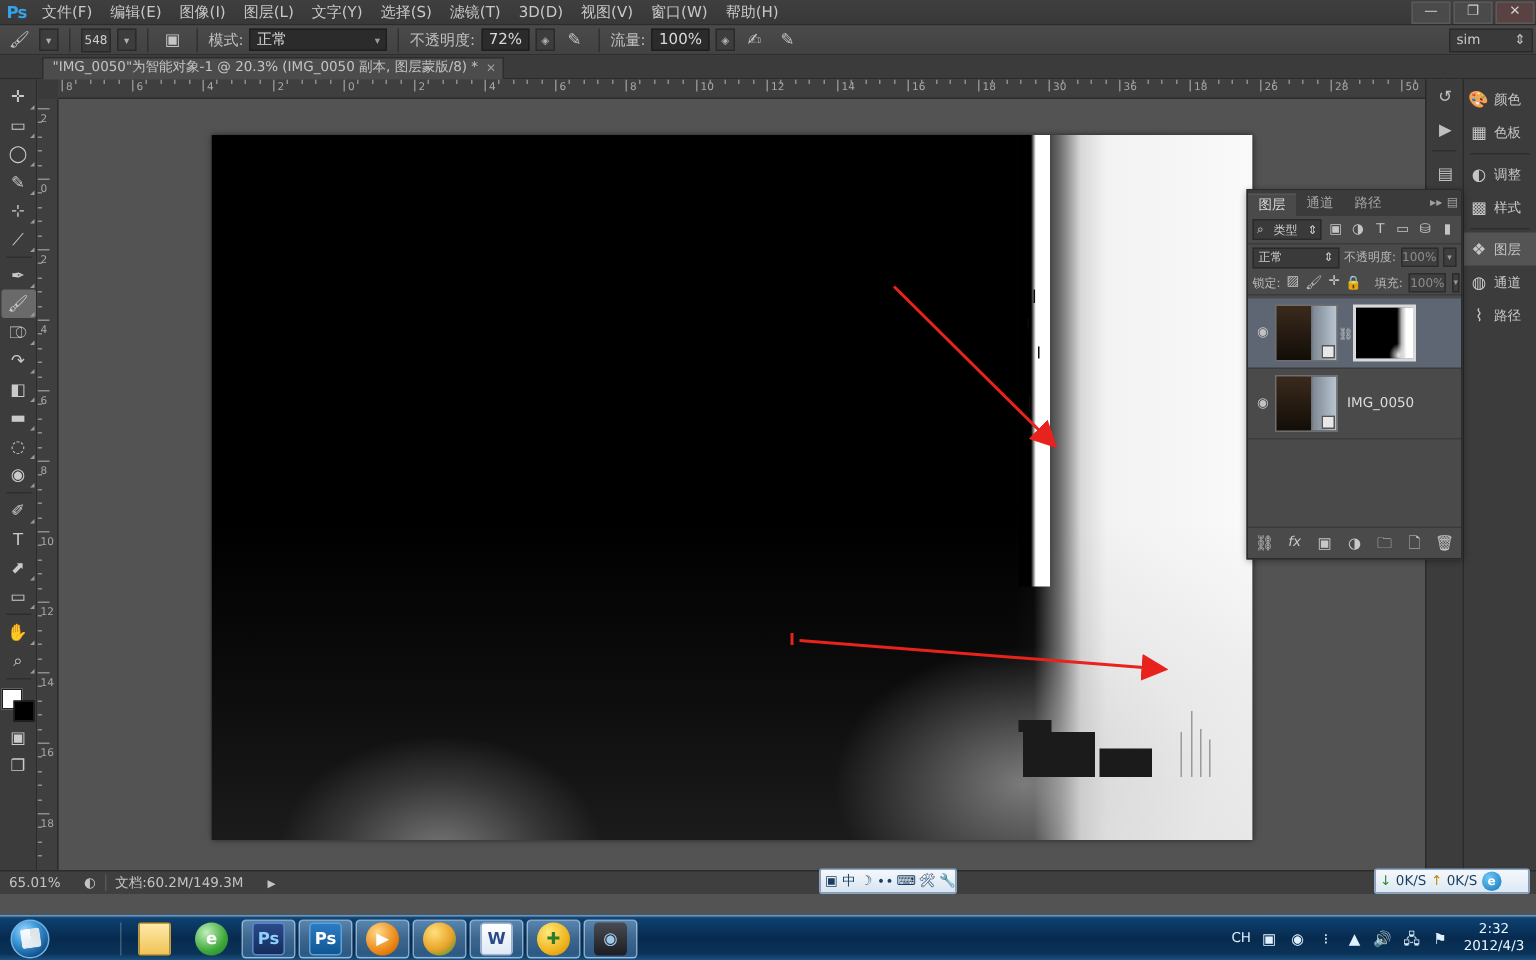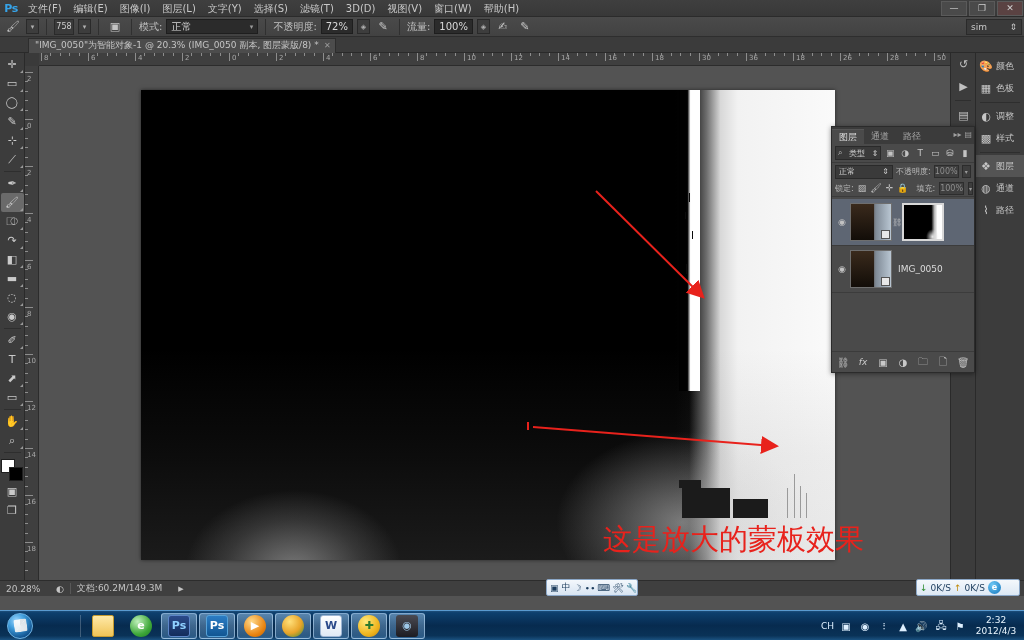--- a/index.html
+++ b/index.html
@@ -383,21 +383,21 @@
       <div class="win-btn">—</div>
       <div class="win-btn">❐</div>
       <div class="win-btn close">✕</div>
     </div>
   </div>
 
   <div class="optbar">
     <div class="opt-icon">🖌</div>
     <div class="opt-mini">▾</div>
     <div class="opt-sep"></div>
-    <div class="brush-thumb">758</div>
+    <div class="brush-thumb">548</div>
     <div class="opt-mini">▾</div>
     <div class="opt-sep"></div>
     <div class="opt-icon">▣</div>
     <div class="opt-sep"></div>
     <div class="opt-label">模式:</div>
     <div class="opt-dd">
       <span>正常</span>
       <span class="arr">▾</span>
     </div>
     <div class="opt-sep"></div>
@@ -672,21 +672,20 @@
       <defs>
         <marker id="ah" markerWidth="9" markerHeight="9" refX="7" refY="4.5" orient="auto">
           <path d="M0,0 L9,4.5 L0,9 z" fill="#e8221c"></path>
         </marker>
       </defs>
       <line x1="571" y1="138" x2="677" y2="243" stroke="#e8221c" stroke-width="2" marker-end="url(#ah)"></line>
       <line x1="508" y1="374" x2="750" y2="393" stroke="#e8221c" stroke-width="2" marker-end="url(#ah)"></line>
       <line x1="503" y1="369" x2="503" y2="377" stroke="#e8221c" stroke-width="2"></line>
     </svg>
 
-    <div class="anno mask">这是放大的蒙板效果</div>
   </div>
 
   <div class="collapse-strip">
     <div class="cs-ico">↺</div>
     <div class="cs-ico">▶</div>
     <div class="cs-div"></div>
     <div class="cs-ico">▤</div>
     <div class="cs-div"></div>
     <div class="cs-ico">〰</div>
     <div class="cs-div"></div>
@@ -803,21 +802,21 @@
       <span class="lpb-ico" style="font-style:italic;font-size:9px">fx</span>
       <span class="lpb-ico">▣</span>
       <span class="lpb-ico">◑</span>
       <span class="lpb-ico">🗀</span>
       <span class="lpb-ico">🗋</span>
       <span class="lpb-ico">🗑</span>
     </div>
   </div>
 
   <div class="statusbar">
-    <div class="st-zoom">20.28%</div>
+    <div class="st-zoom">65.01%</div>
     <div>◐</div>
     <div class="st-sep"></div>
     <div>文档:60.2M/149.3M</div>
     <div style="margin-left:10px;font-size:7px">▶</div>
   </div>
 
   <div class="ime-bar">
     <span class="ime-ico">▣</span>
     <span>中</span>
     <span class="ime-ico">☽</span>

